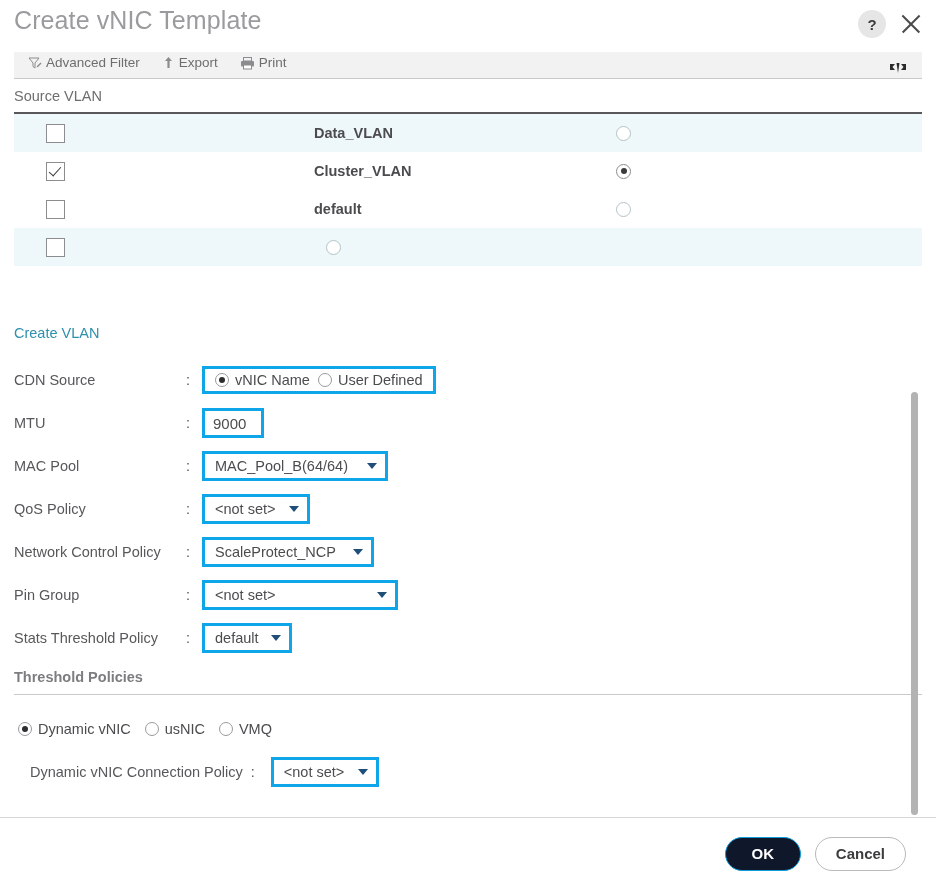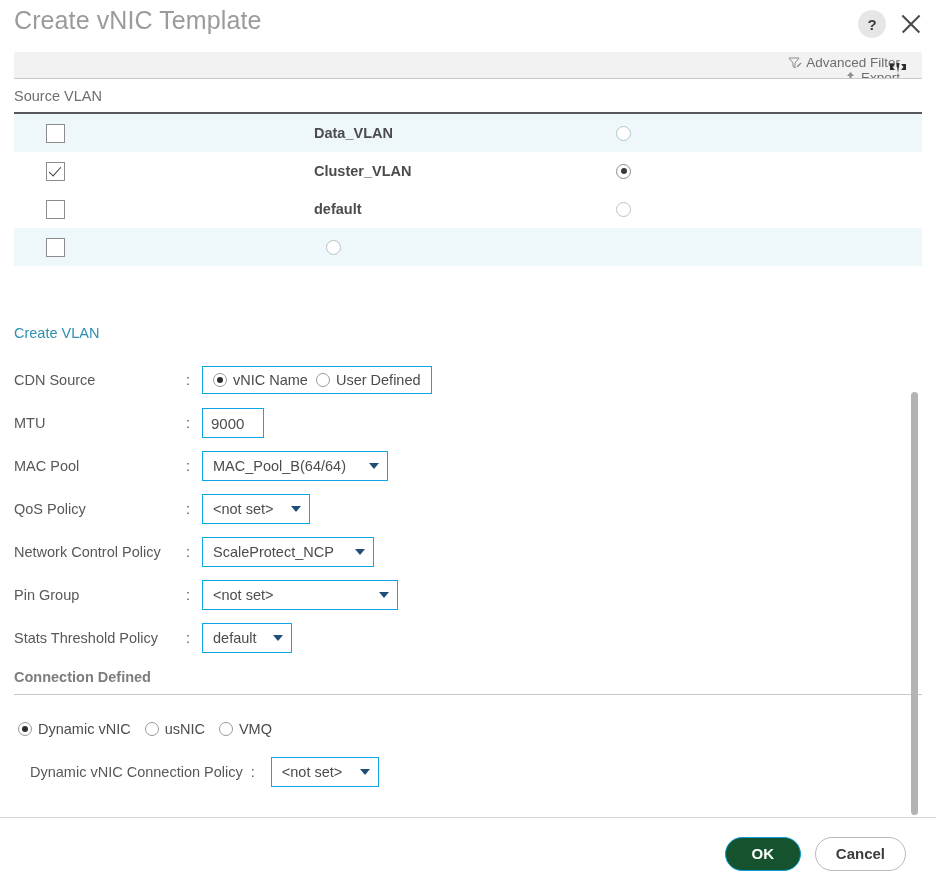--- a/index.html
+++ b/index.html
@@ -74,22 +74,21 @@
 
   
   .table-toolbar {
     position: relative;
     margin: 0 14px;
     height: 26px;
     background: #f2f2f2;
     border-bottom: 1px solid #c9c9c9;
     overflow: hidden;
     display: flex;
-    align-items: flex-end;
-    flex-direction: column;
+    align-items: flex-start;
   }
   .tb-item {
     display: flex;
     align-items: center;
     gap: 4px;
     font-size: 13.5px;
     color: #6e6e70;
     margin-right: 22px;
     cursor: pointer;
     position: relative;
@@ -208,21 +207,21 @@
     color: #58585b;
   }
   .fcolon {
     width: 16px;
     flex: 0 0 16px;
     font-size: 14.5px;
     color: #58585b;
   }
 
   .ctl-box {
-    border: 1px solid #0ea5e9;
+    border: 3px solid #0ea5e9;
     background: #fff;
     box-sizing: border-box;
     display: flex;
     align-items: center;
     font-size: 14.5px;
     color: #4c4c4f;
     height: 30px;
     cursor: pointer;
   }
   .radio-inline-box {
@@ -347,21 +346,21 @@
     font-size: 15px;
     font-weight: 700;
     display: flex;
     align-items: center;
     justify-content: center;
     cursor: pointer;
     padding: 0 20px;
     box-sizing: border-box;
   }
   .btn-ok {
-    background: #14532d;
+    background: #0f172a;
     color: #fff;
     border: 1px solid #0d9ddb;
     margin-right: 14px;
   }
   .btn-cancel {
     background: #fff;
     color: #3c3c3e;
     border: 1px solid #b9b9bb;
   }
 </style>
@@ -529,21 +528,21 @@
   <div class="frow">
     <div class="flabel">Stats Threshold Policy</div>
     <div class="fcolon">:</div>
     <div class="ctl-box sel-box" style="width:90px;">
       <span>default</span>
       <span class="caret"></span>
     </div>
   </div>
 </div>
 
-<div class="section-title">Connection Defined</div>
+<div class="section-title">Threshold Policies</div>
 <div class="section-rule"></div>
 
 <div class="conn-radios">
   <label class="radio-opt">
     <span class="rad2 sel"></span>
     <span>Dynamic vNIC</span>
   </label>
   <label class="radio-opt">
     <span class="rad2"></span>
     <span>usNIC</span>

